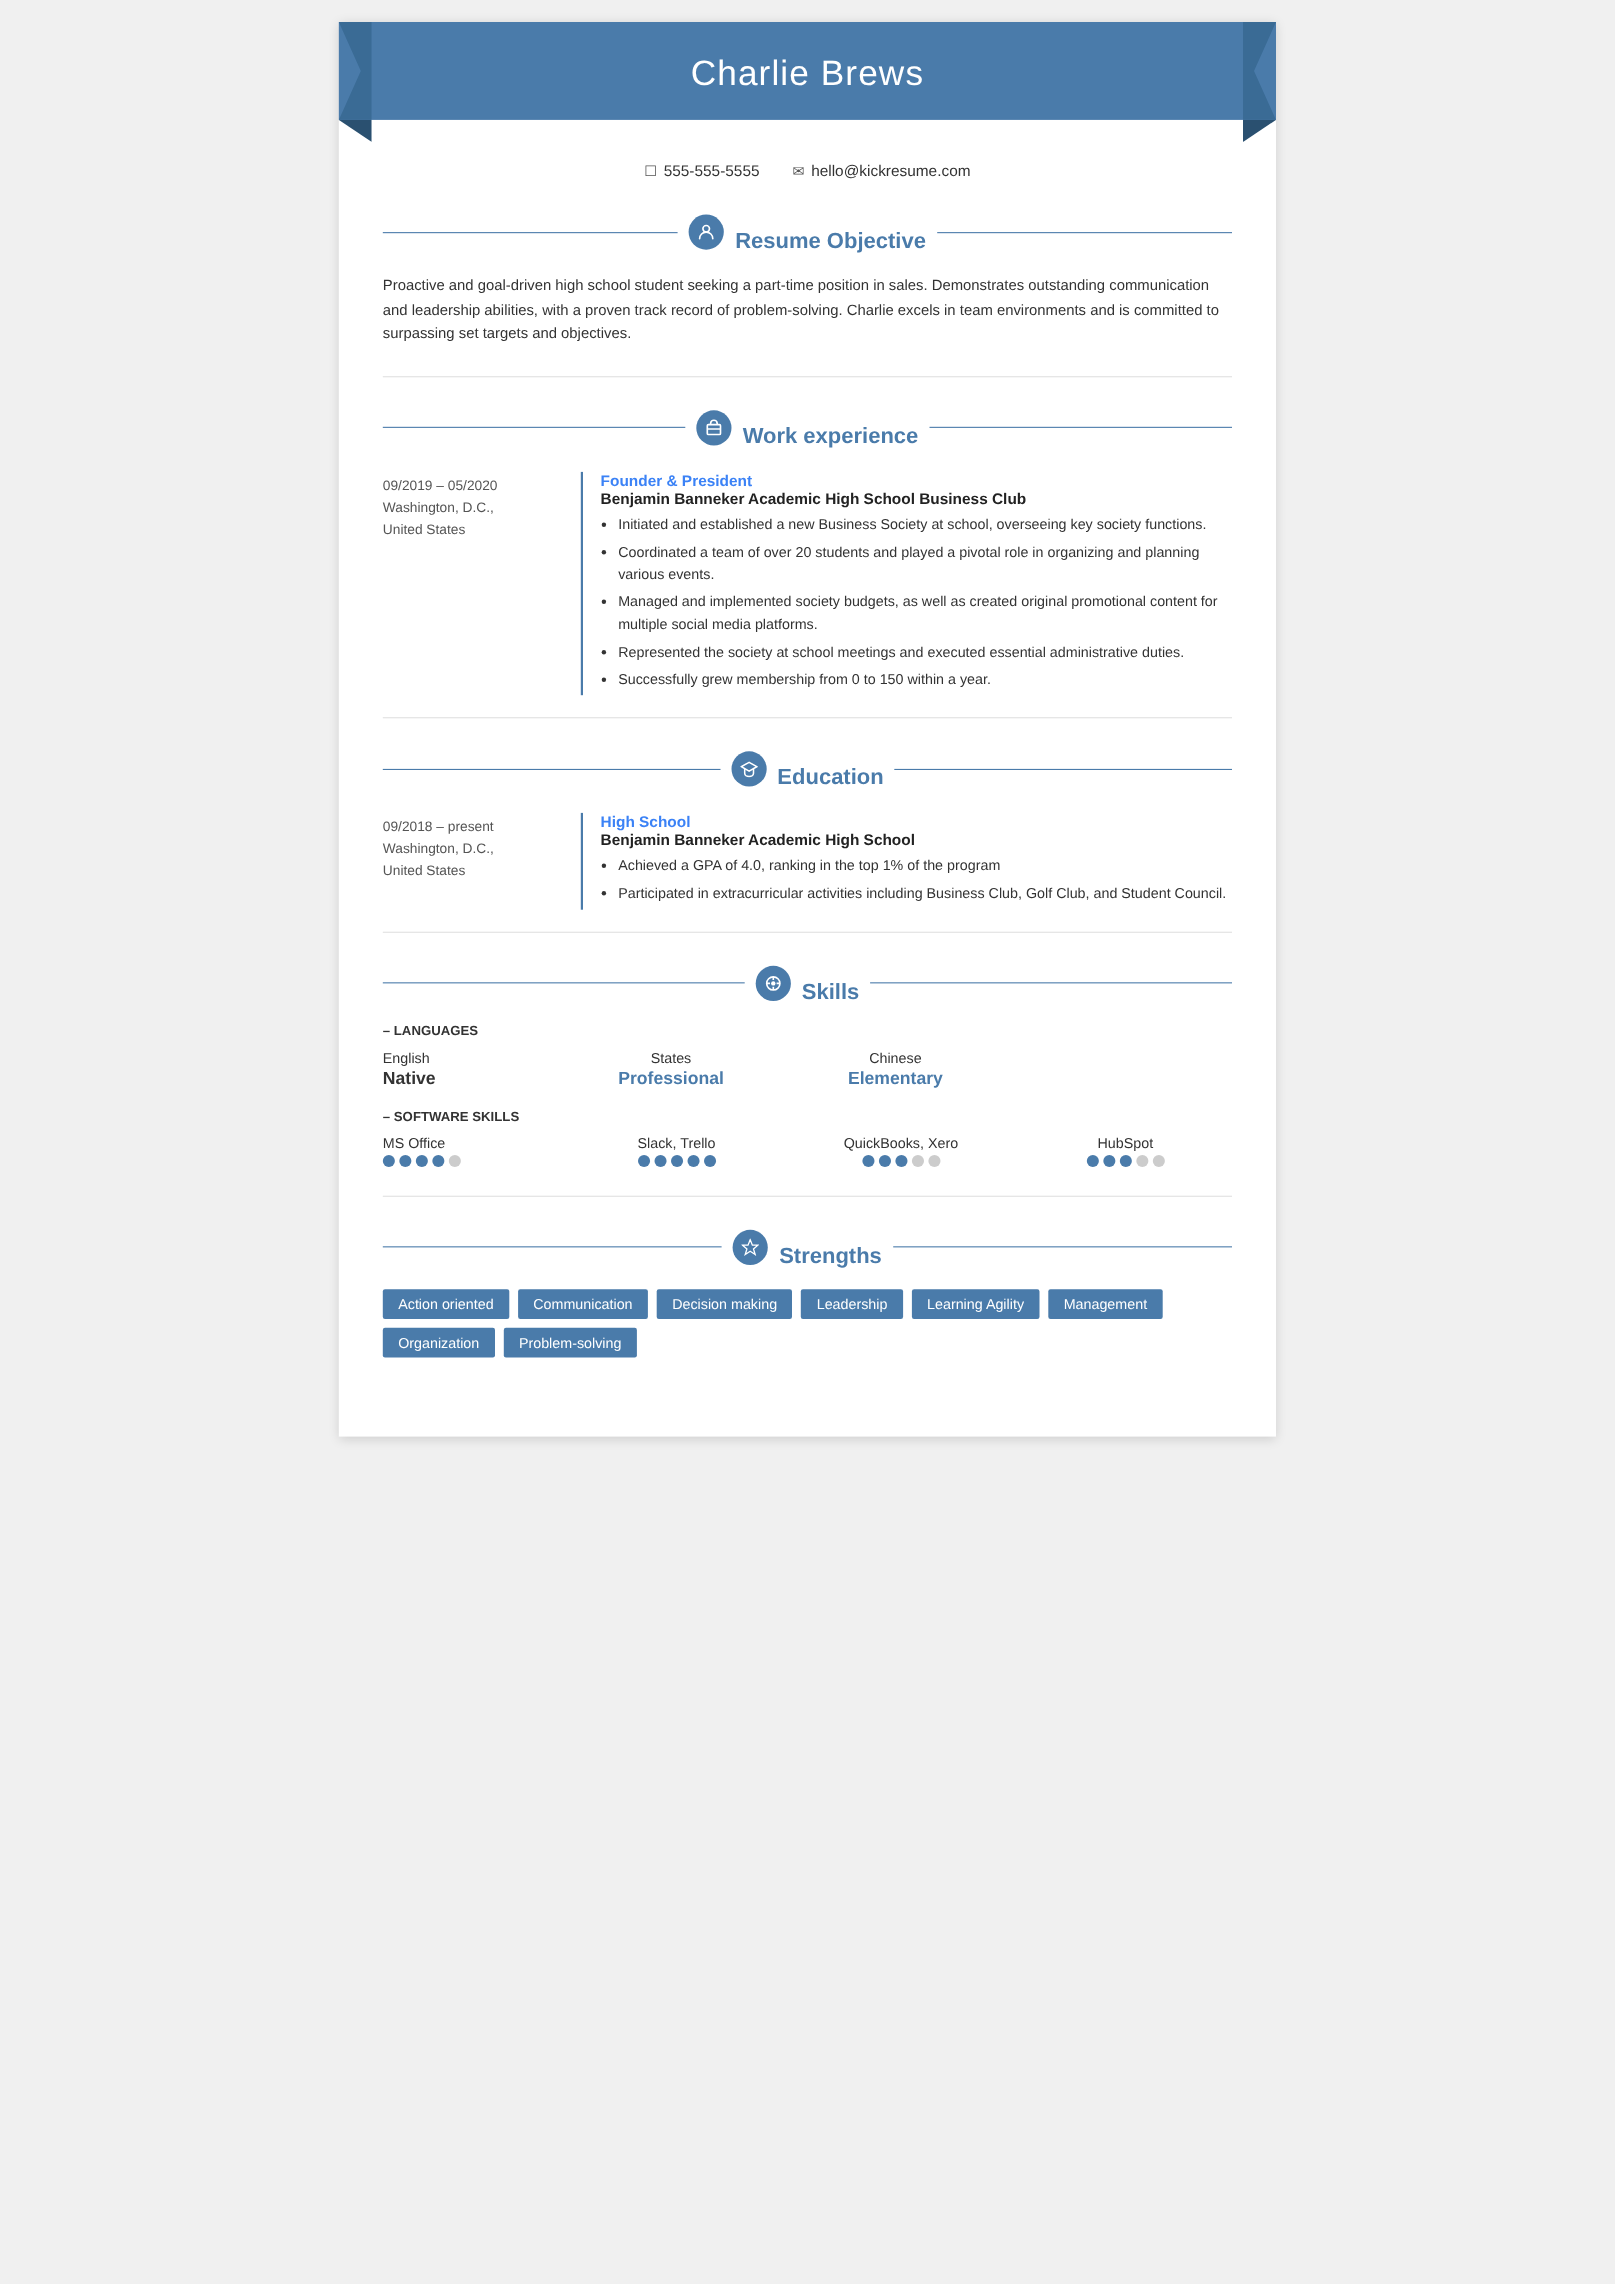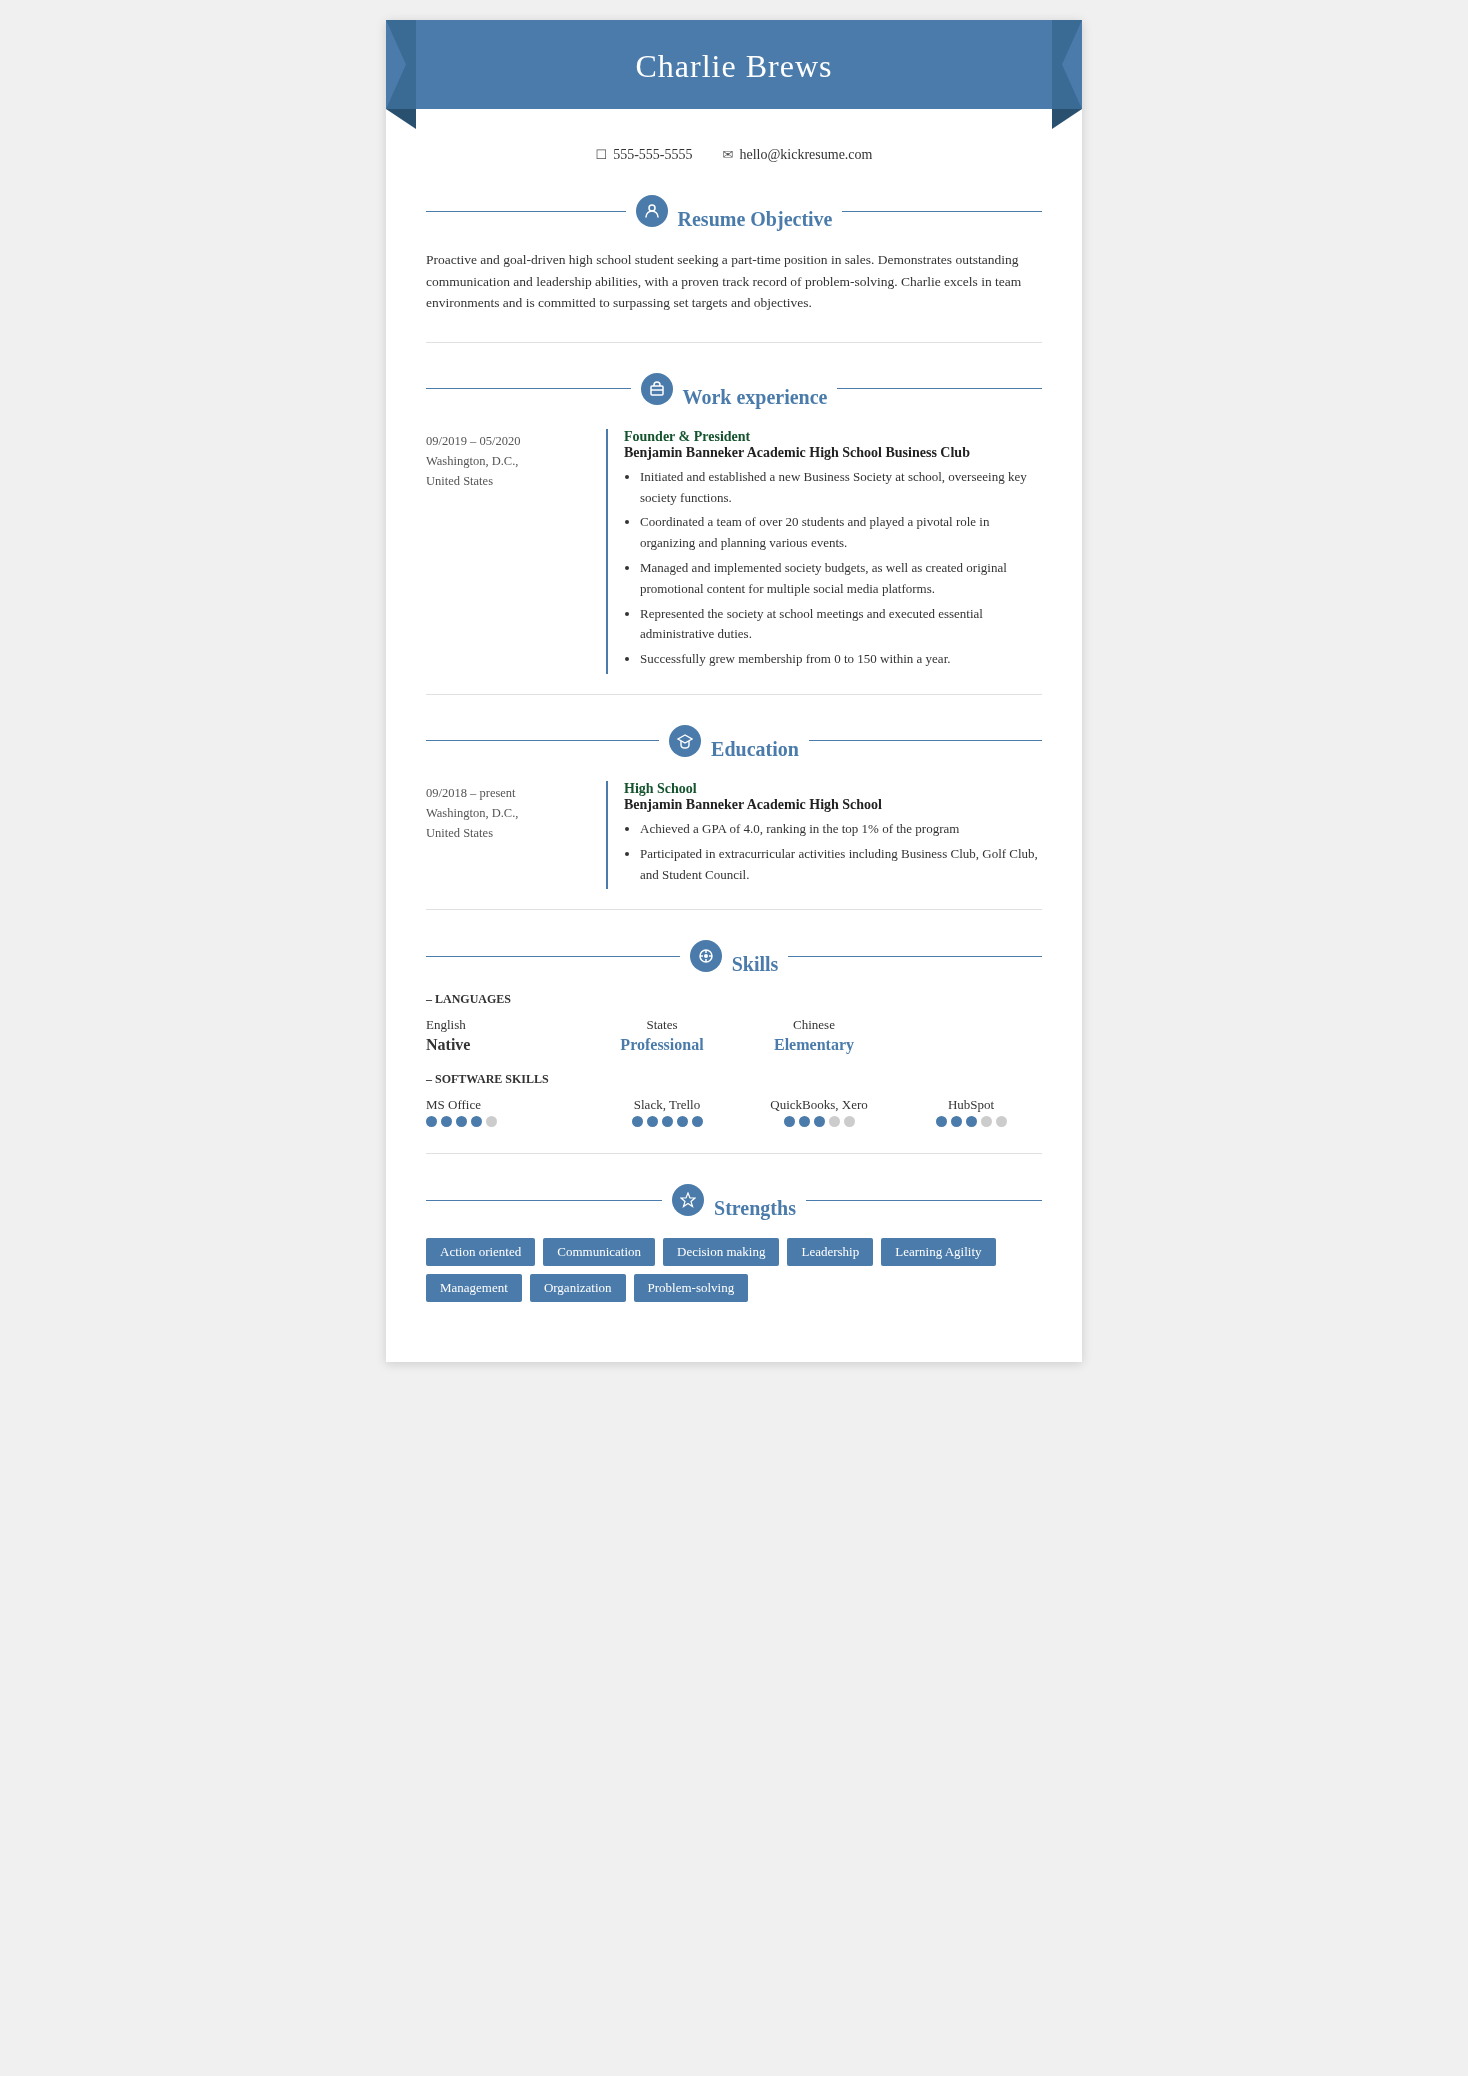--- a/index.html
+++ b/index.html
@@ -5,25 +5,24 @@
     * { margin: 0; padding: 0; box-sizing: border-box; }
     body {
       font-family: Arial, sans-serif;
       background: #f0f0f0;
       display: flex;
       justify-content: center;
       padding: 20px;
     }
     .resume {
       background: #fff;
-      width: 696px;
+      width: 852px;
       min-height: 1100px;
       box-shadow: 0 2px 10px rgba(0,0,0,0.15);
-      padding-bottom: 40px;
-      font-family: Liberation Serif, serif;
+      padding-bottom: 52px;
     }
 
     
     .header-banner {
       background: #4a7baa;
       position: relative;
       padding: 28px 60px 24px;
       text-align: center;
       margin-bottom: 0;
     }
@@ -158,21 +157,21 @@
       line-height: 1.6;
       padding-top: 2px;
     }
     .entry-content {
       border-left: 2px solid #4a7baa;
       padding-left: 16px;
     }
     .entry-title {
       font-size: 14px;
       font-weight: bold;
-      color: #14532d;
+      color: #3b82f6;
     }
     .entry-org {
       font-size: 14px;
       font-weight: bold;
       color: #222;
       margin-bottom: 6px;
     }
     .entry-bullets {
       padding-left: 16px;
       font-size: 13px;

